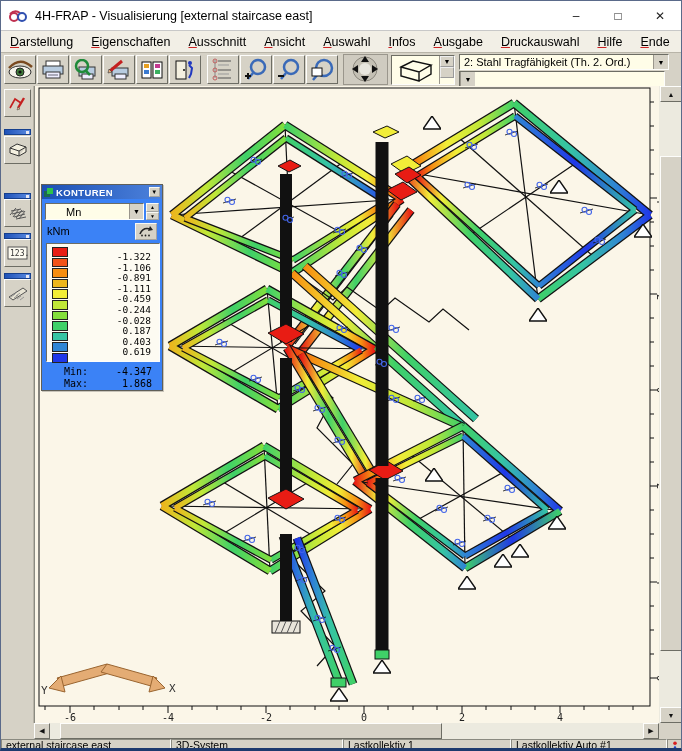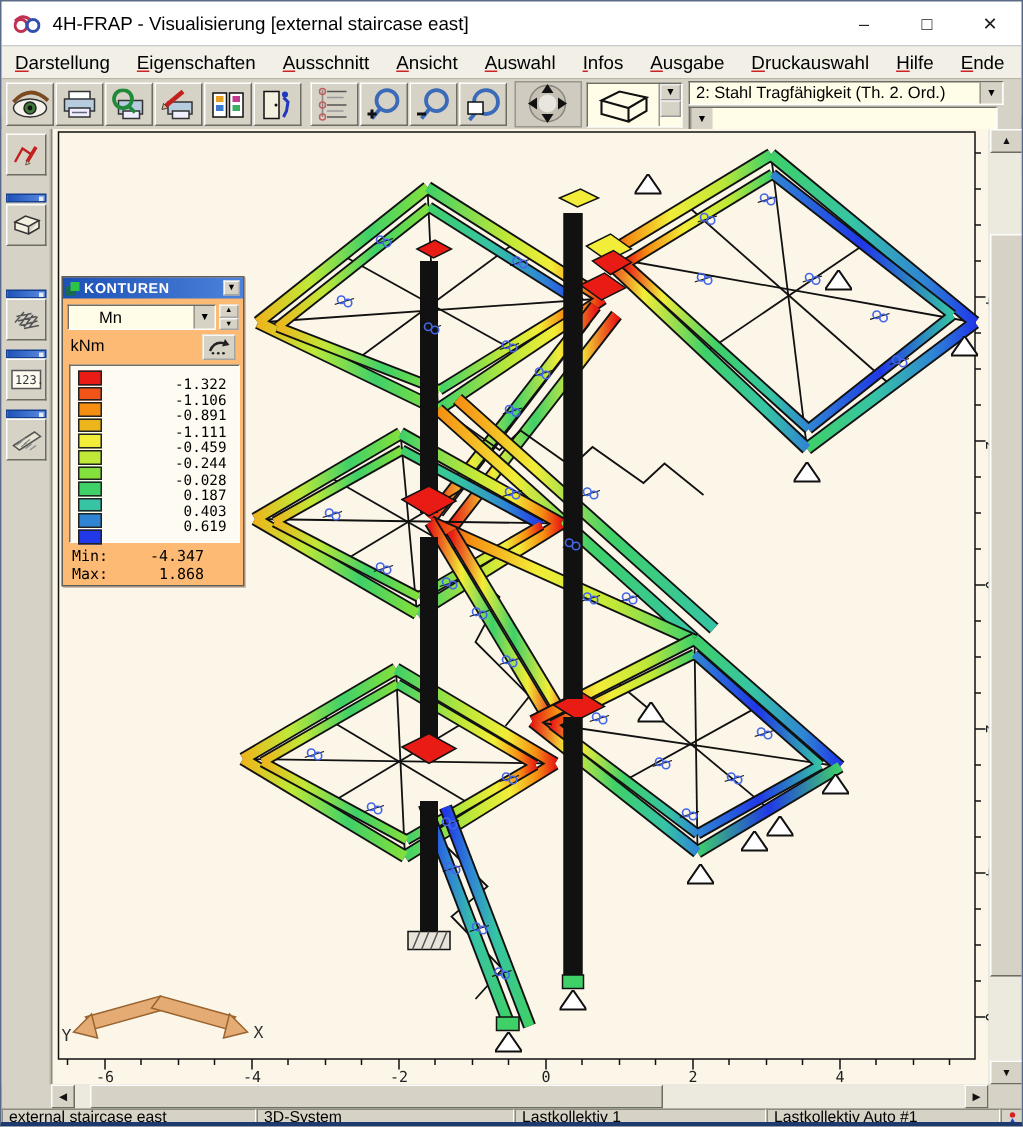--- a/index.html
+++ b/index.html
@@ -47,21 +47,21 @@
   .sbtn{position:absolute;left:3px;width:27px;height:28px;background:#d6d2c6;
     border:1px solid;border-color:#fdfdfb #6d6d64 #6d6d64 #fdfdfb;
     display:flex;align-items:center;justify-content:center;}
   .microbar{position:absolute;left:3px;width:27px;height:6px;
     background:linear-gradient(90deg,#1f52b8,#5a8ae0);border:1px solid #16408e;}
   .microbar i{position:absolute;right:1px;top:1px;width:3px;height:3px;background:#e8e8f4;}
   
   .canvas{position:absolute;left:33px;top:85px;width:625px;height:637px;background:#fbf6e8;
     border-left:1px solid #8a8a80;}
   
-  .palette{position:absolute;left:40px;top:183px;width:122px;height:207px;background:#fdba74;
+  .palette{position:absolute;left:40px;top:183px;width:122px;height:207px;background:#3b82f6;
     border:1px solid #5f5f58;box-shadow:1px 1px 0 #00000033;font-size:10px;}
   .pal-title{height:14px;background:linear-gradient(90deg,#1c50b4,#4d82dc);color:#fff;
     font-weight:bold;font-size:9.5px;display:flex;align-items:center;padding:0 2px;letter-spacing:.4px;}
   .pal-title .ico{width:9px;height:9px;margin-right:3px;position:relative;}
   .pal-title .ico b{position:absolute;width:6px;height:6px;}
   .pal-roll{margin-left:auto;width:11px;height:10px;background:#d6d2c6;border:1px outset #f8f8f4;
     font-size:6px;line-height:9px;text-align:center;color:#000;}
   .pal-combo-row{display:flex;margin:4px 3px 2px 3px;height:17px;}
   .pal-combo{flex:1;background:#fffde8;border:1px solid;border-color:#6d6d64 #fdfdfb #fdfdfb #6d6d64;
     display:flex;align-items:center;font-size:11px;}
@@ -72,21 +72,21 @@
   .pal-spin div{flex:1;background:#d6d2c6;border:1px outset #f8f8f4;font-size:5px;line-height:6px;text-align:center;}
   .pal-unit-row{display:flex;align-items:center;margin:2px 5px;height:18px;}
   .pal-unit{font-size:11px;}
   .pal-swap{margin-left:auto;width:22px;height:17px;background:#d6d2c6;border:1px outset #f8f8f4;
     display:flex;align-items:center;justify-content:center;}
   .scalebox{position:absolute;left:4px;top:58px;width:114px;height:119px;background:#fdfbf2;
     border:1px solid;border-color:#6d6d64 #fdfdfb #fdfdfb #6d6d64;}
   .swatch{position:absolute;left:5px;width:16px;height:9.6px;border:1px solid #222;}
   .sval{position:absolute;left:28px;width:76px;height:10.6px;text-align:right;
     font-family:"DejaVu Sans Mono",monospace;font-size:9.5px;line-height:10.6px;}
-  .pal-mm{position:absolute;left:6px;width:112px;font-family:"DejaVu Sans Mono",monospace;
+  .pal-mm{position:absolute;left:22px;width:112px;font-family:"DejaVu Sans Mono",monospace;
     font-size:10px;display:flex;}
   .pal-mm .v{margin-left:6px;width:58px;text-align:right;}
   
   .vscroll{position:absolute;left:658px;top:85px;width:24px;height:637px;background:#eceadf;}
   .hscroll{position:absolute;left:33px;top:722px;width:625px;height:16px;background:#eceadf;}
   .sb-btn{position:absolute;background:#d6d2c6;border:1px solid;
     border-color:#fdfdfb #6d6d64 #6d6d64 #fdfdfb;display:flex;align-items:center;justify-content:center;
     font-size:7px;color:#111;}
   .sb-thumb{position:absolute;background:#d6d2c6;border:1px solid;
     border-color:#fdfdfb #6d6d64 #6d6d64 #fdfdfb;}

